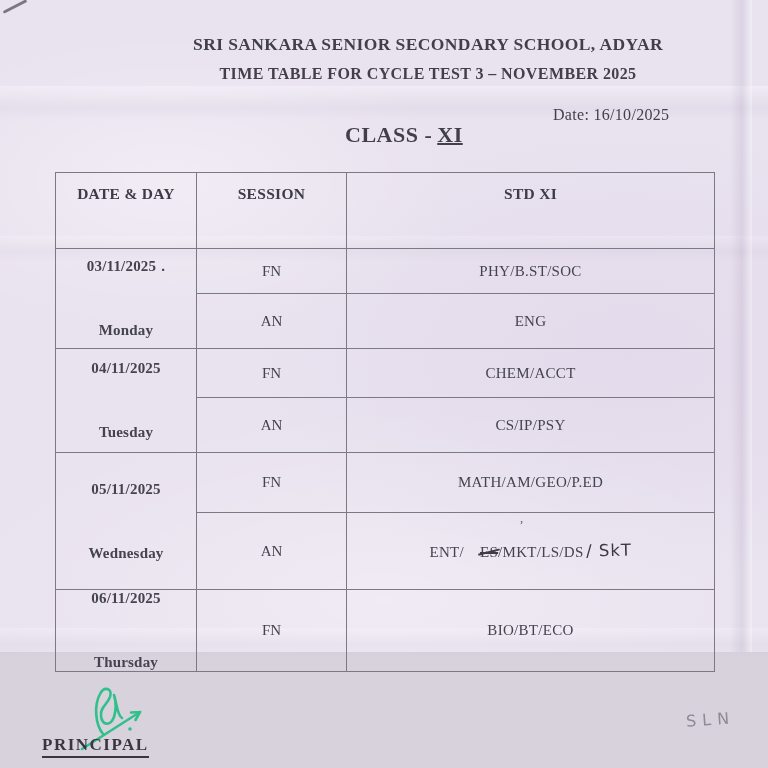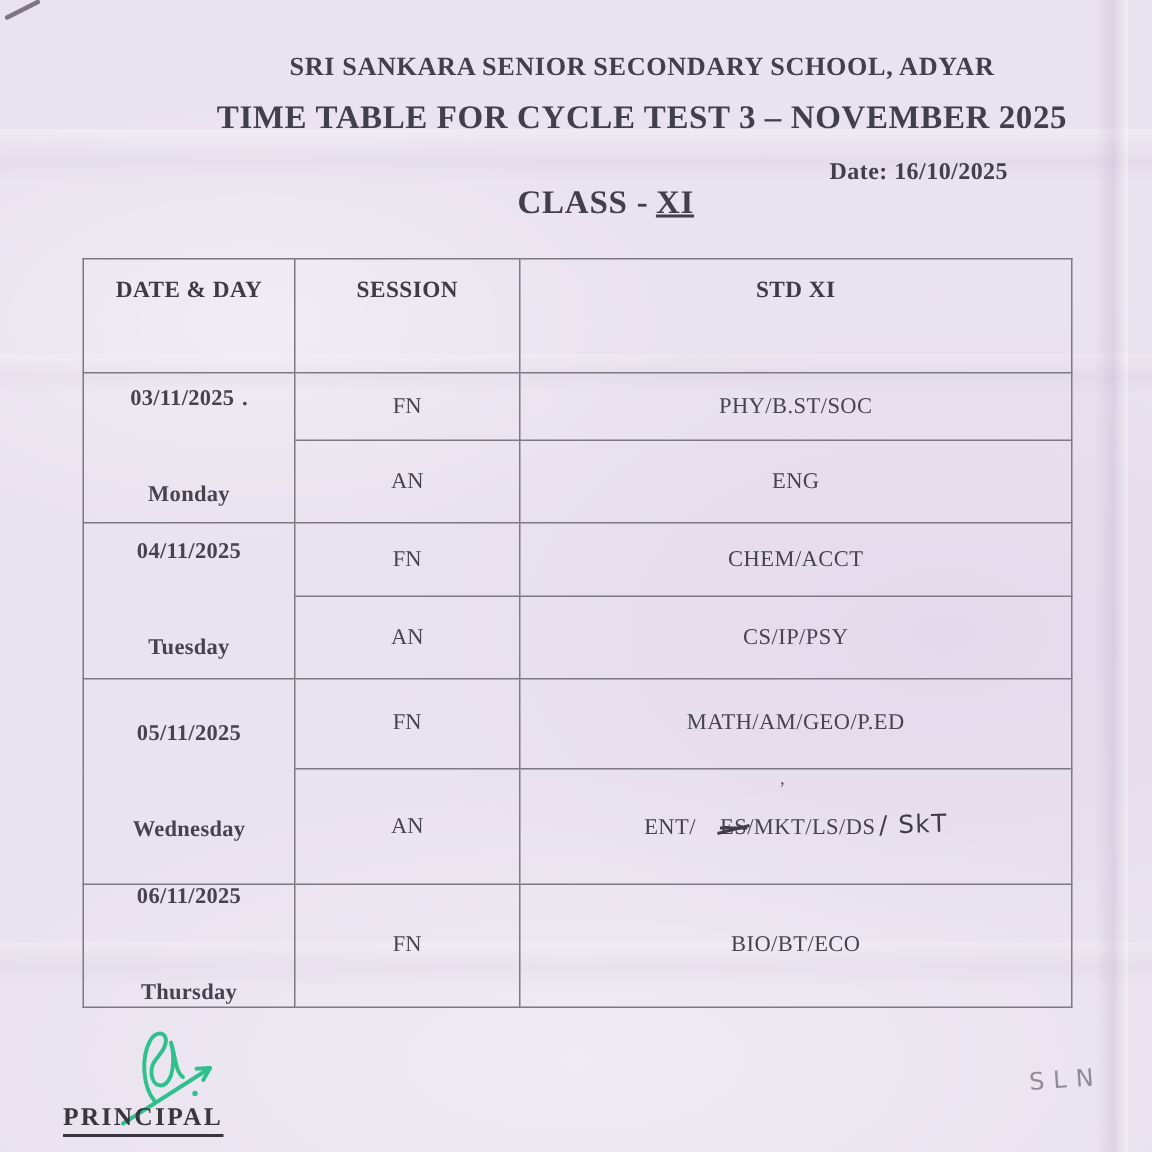--- a/index.html
+++ b/index.html
@@ -2,21 +2,21 @@
 <html><head>
 <meta charset="utf-8">
 <style>
   html,body{margin:0;padding:0;}
   body{
     width:768px;height:768px;overflow:hidden;
     font-family:"Liberation Serif",serif;
     background:#d8d2dd;
   }
   .page{
-    position:absolute;left:0;top:0;width:768px;height:768px;
+    position:absolute;left:0;top:0;width:768px;height:652px;
     background:
       radial-gradient(ellipse 420px 220px at 22% 28%, rgba(255,255,255,0.35), transparent 70%),
       radial-gradient(ellipse 520px 320px at 82% 55%, rgba(214,200,226,0.30), transparent 72%),
       radial-gradient(ellipse 600px 260px at 50% 92%, rgba(255,255,255,0.30), transparent 75%),
       linear-gradient(#e9e2ef,#e9e2ef);
     color:#413f4a;
   }
   .crease{position:absolute;pointer-events:none;}
   .crease.c1{left:0;right:0;top:86px;height:34px;
     background:linear-gradient(180deg, rgba(255,255,255,0.30), rgba(137,118,158,0.06) 65%, transparent);}
@@ -29,29 +29,29 @@
   .corner-mark{
     position:absolute;left:2px;top:5px;width:26px;height:3px;
     background:#6a6272;border-radius:2px;
     transform:rotate(-27deg);opacity:.85;
   }
   .titles{
     position:absolute;left:90px;width:676px;top:34px;
     text-align:center;font-weight:bold;
   }
   .school-name{font-size:17.5px;letter-spacing:.4px;}
-  .doc-title{font-size:22px;letter-spacing:.4px;margin-top:10px;}
+  .doc-title{font-size:16px;letter-spacing:.4px;margin-top:10px;}
   .class-line{
     position:absolute;left:345px;top:122px;
     font-size:22px;font-weight:bold;letter-spacing:.5px;
   }
   .class-value{text-decoration:underline;text-decoration-thickness:1.5px;margin-left:5px;}
   .doc-date{
     position:absolute;left:553px;top:106px;
-    font-size:16px;font-weight:bold;letter-spacing:.3px;
+    font-size:16px;font-weight:normal;letter-spacing:.3px;
   }
   table.timetable{
     position:absolute;left:55px;top:172px;
     width:659px;border-collapse:collapse;table-layout:fixed;
   }
   table.timetable th, table.timetable td{
     border:1.2px solid #7b7982;
     text-align:center;padding:0;
     font-size:15px;color:#45434e;
   }

